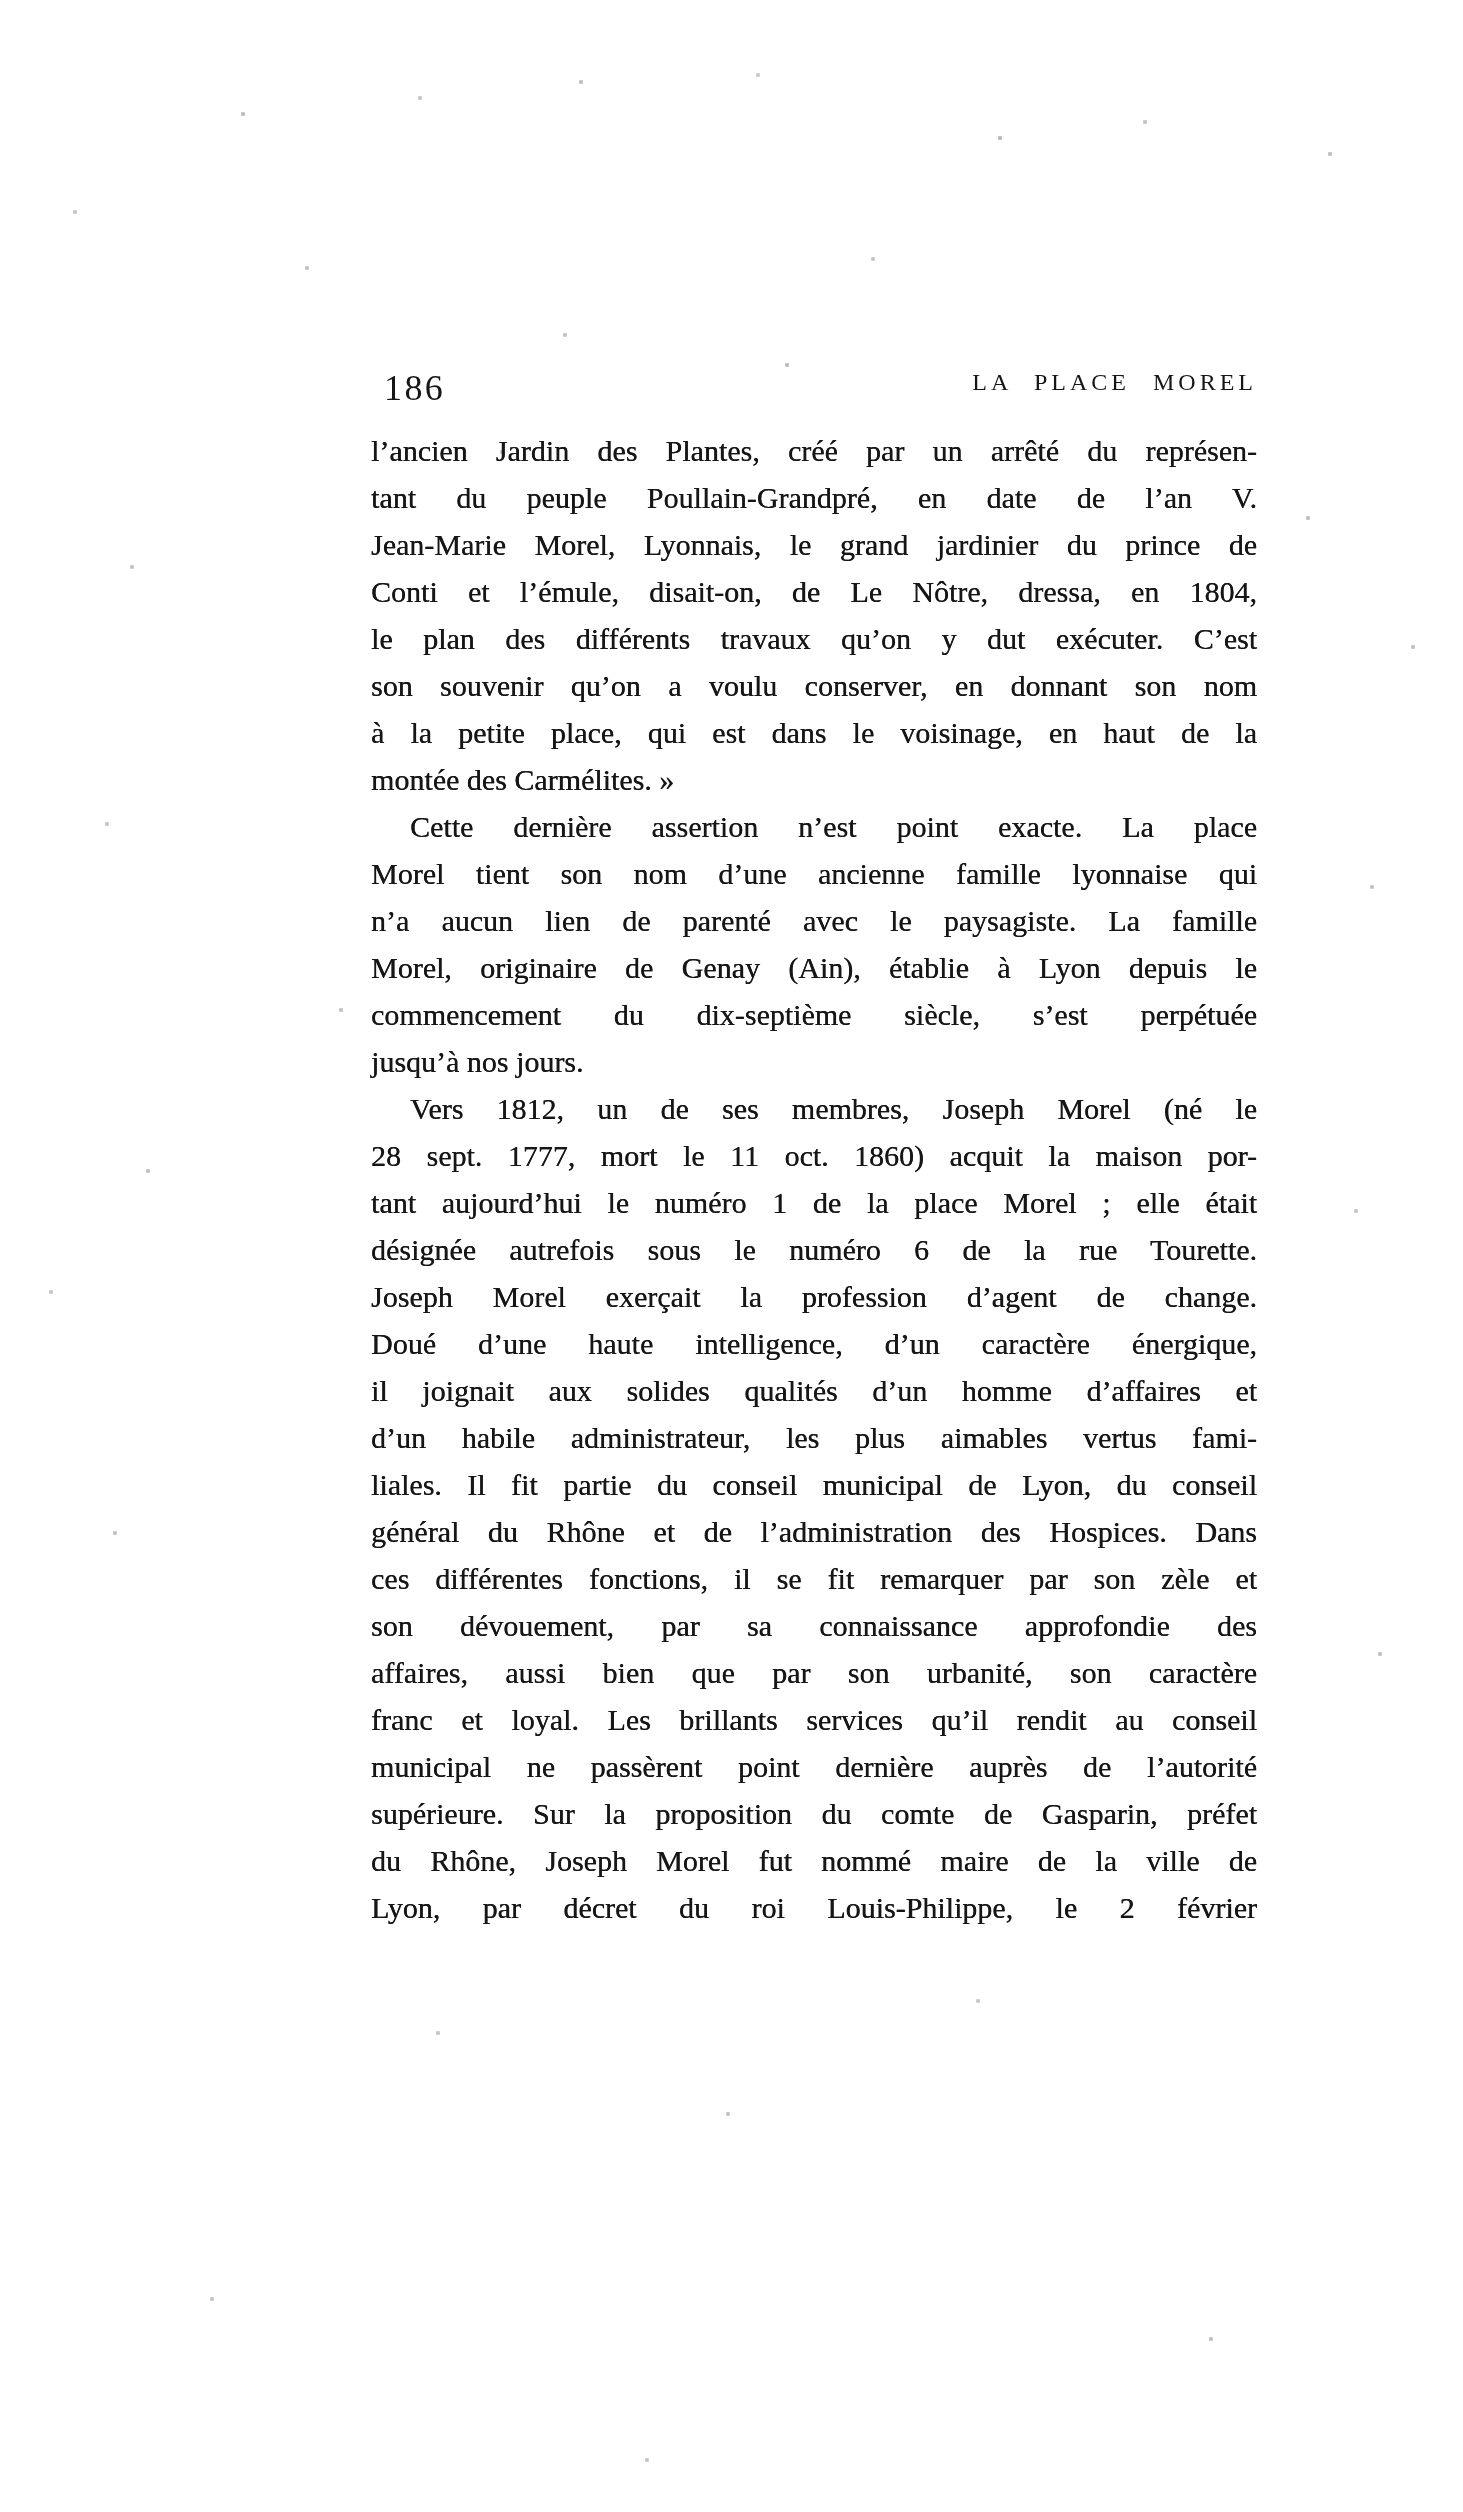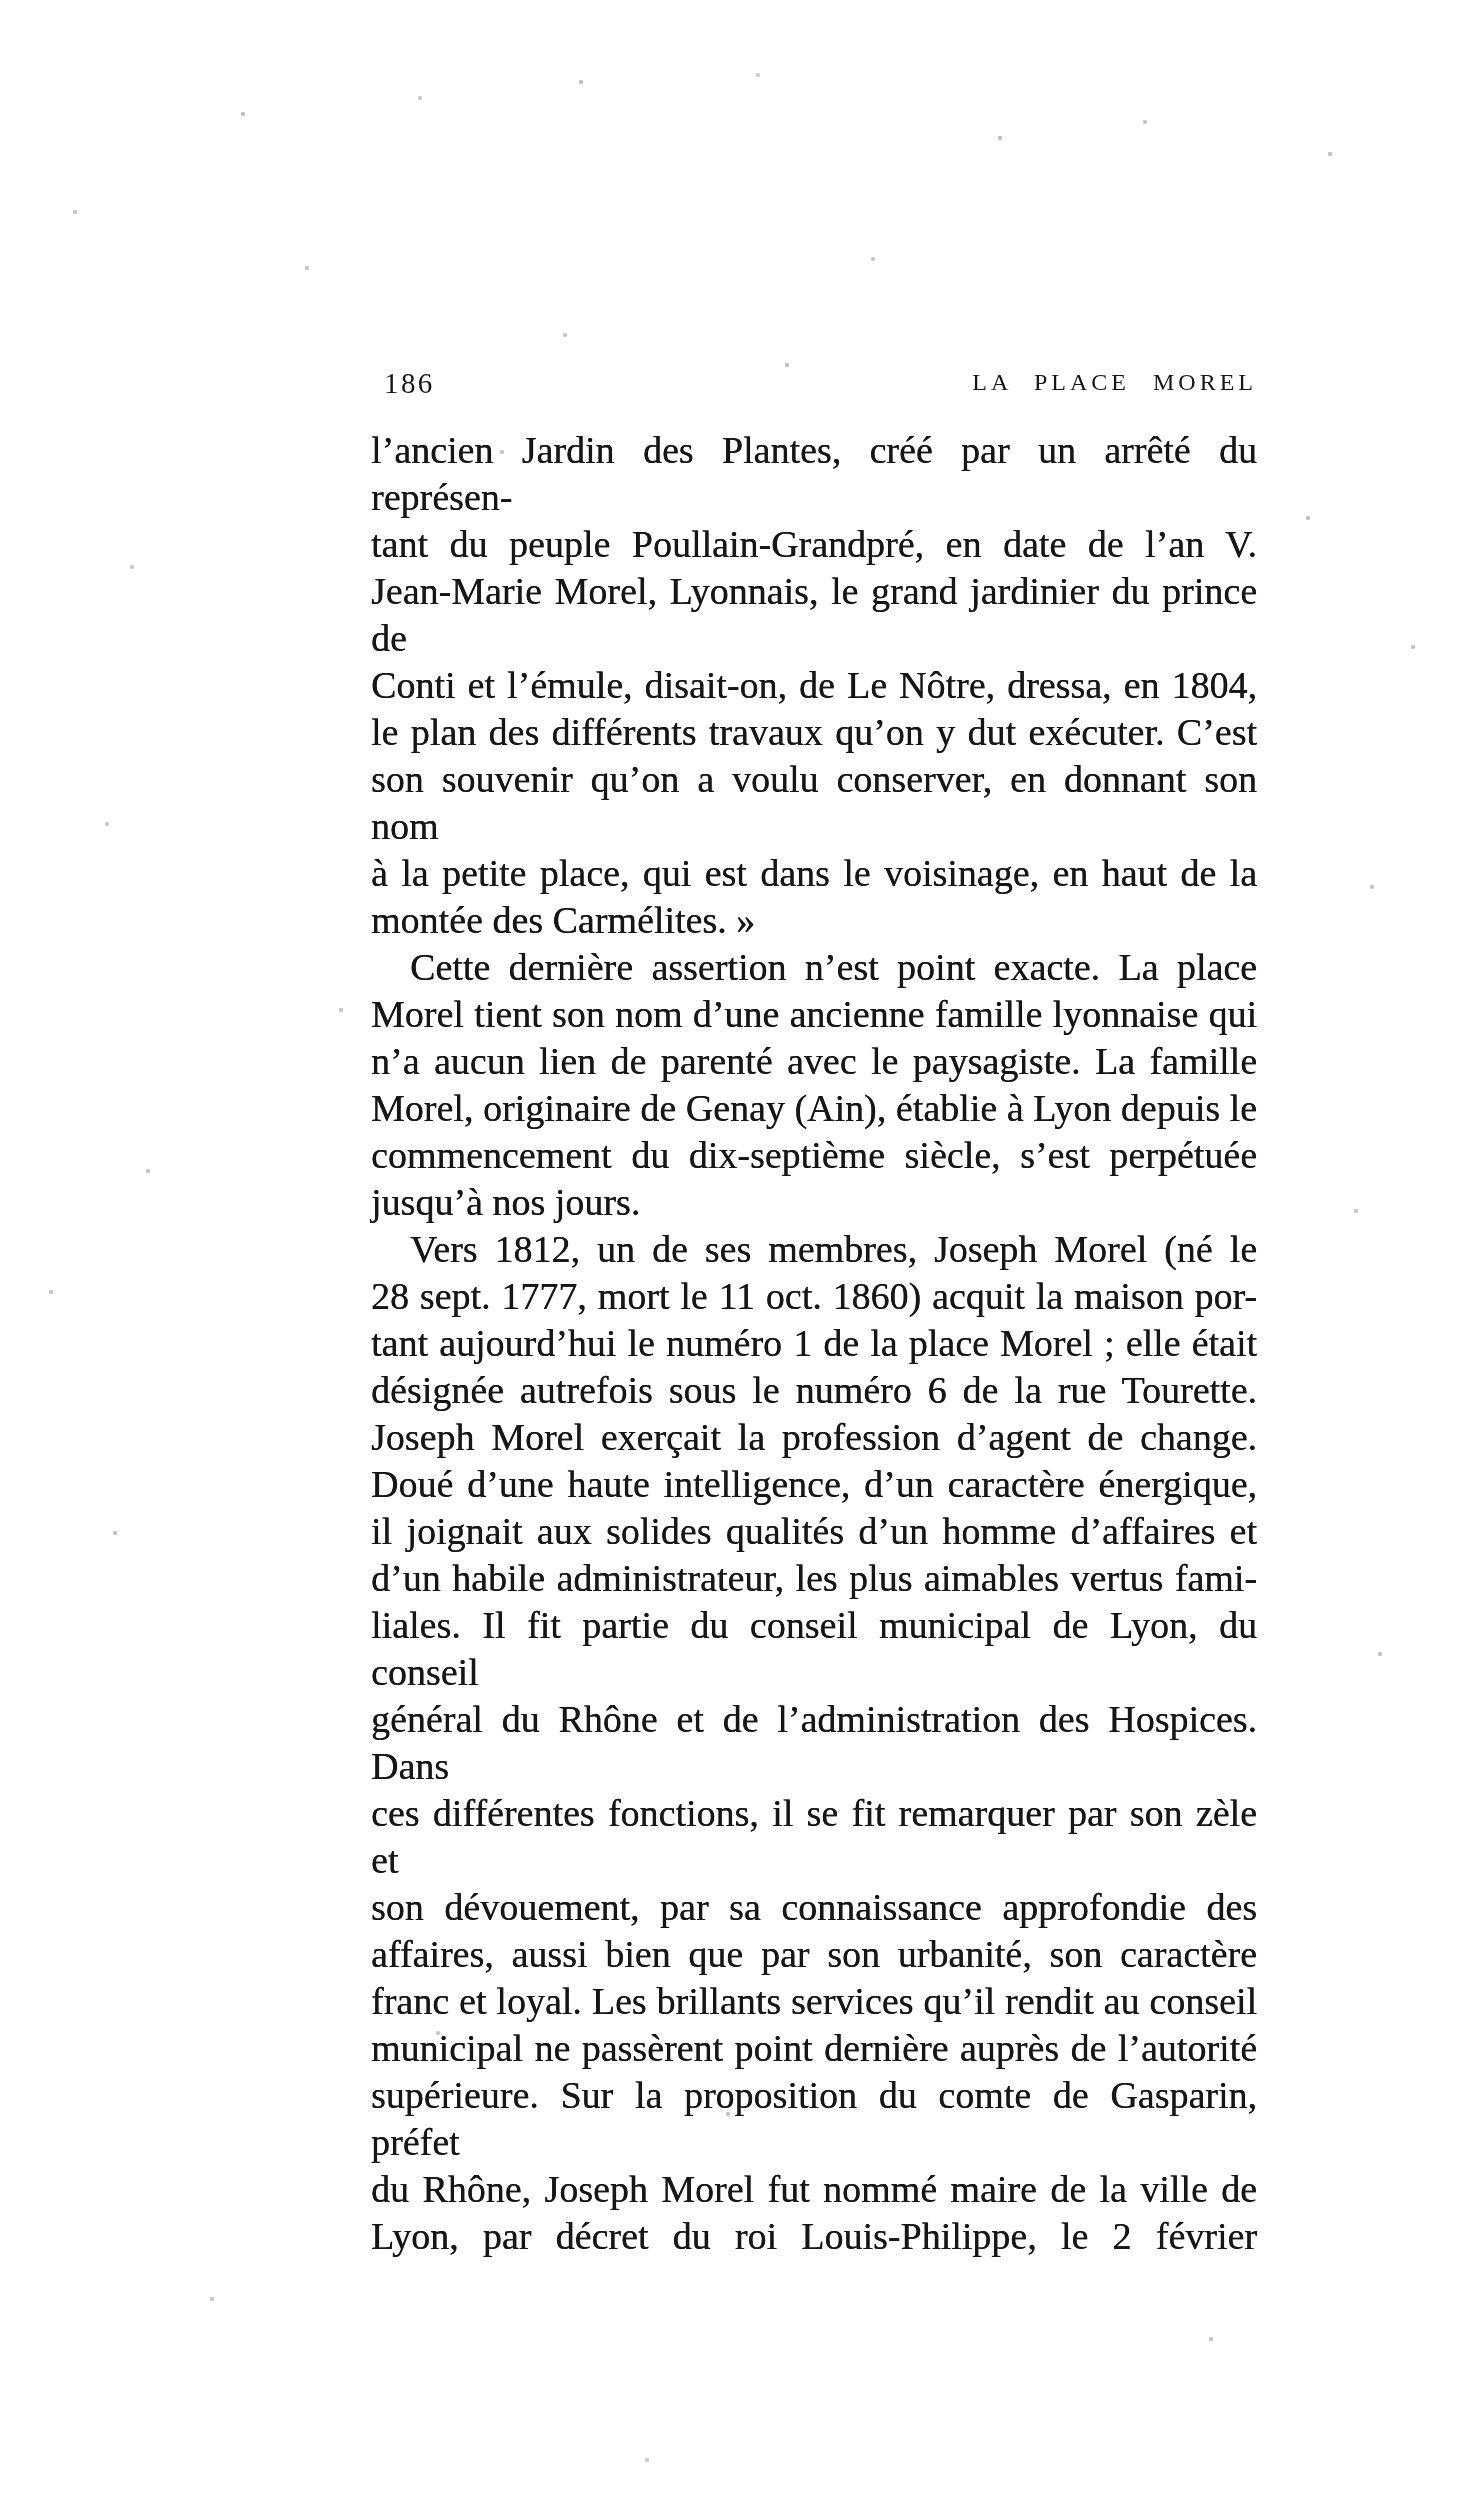--- a/index.html
+++ b/index.html
@@ -34,34 +34,34 @@
     width: 886px;
   }
   .running-head {
     position: relative;
     height: 37px;
   }
   .page-number {
     position: absolute;
     left: 13px;
     top: 3.2px;
-    font-size: 29px;
+    font-size: 36px;
     letter-spacing: 2.4px;
   }
   .running-title {
     position: absolute;
     left: 0; right: 0; top: 4.8px;
     text-align: right;
     font-size: 24px;
     letter-spacing: 4px;
     word-spacing: 13px;
   }
   .body-text {
     margin-top: 26px;
-    font-size: 38px;
+    font-size: 30px;
     line-height: 47px;
     text-shadow: 0.3px 0 0 #1d1d1d;
   }
   .line {
     text-align: justify;
     text-align-last: justify;
   }
   .line.last {
     text-align-last: left;
   }

